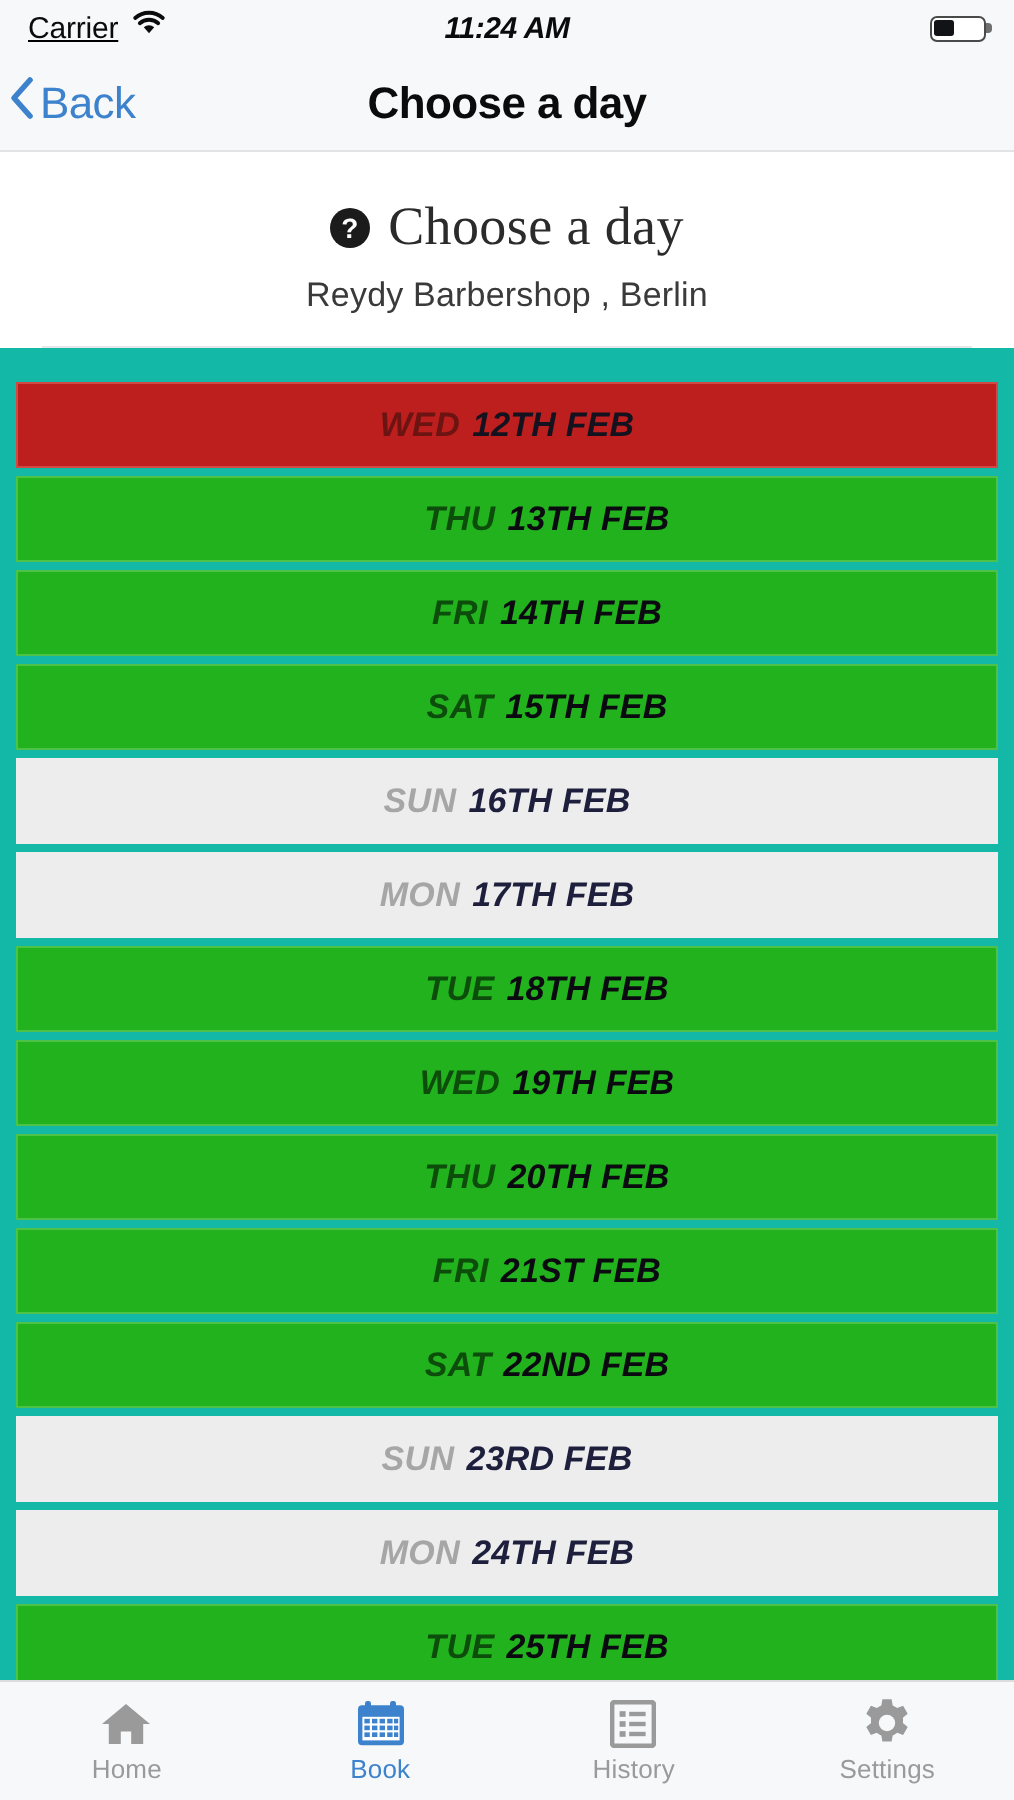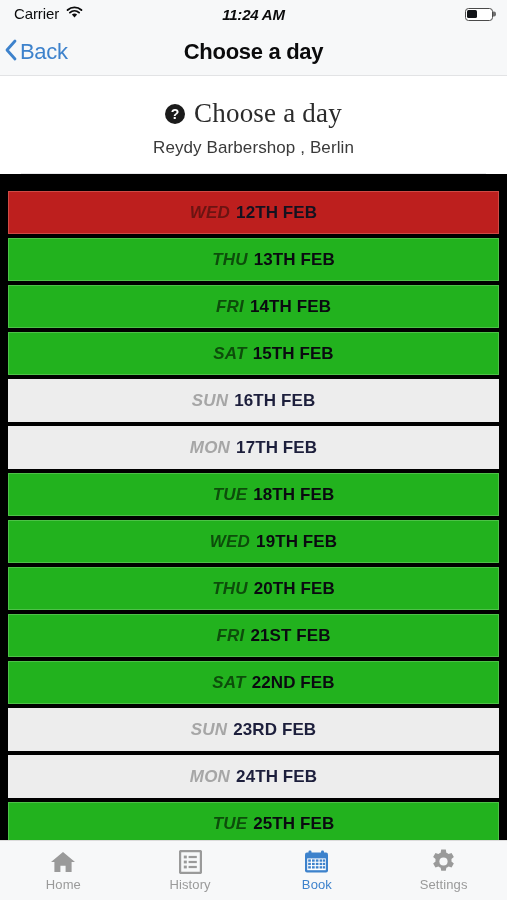--- a/index.html
+++ b/index.html
@@ -17,21 +17,21 @@
   }
 
   
   .statusbar {
     height:28px; flex:0 0 28px;
     background:#f7f8f9;
     display:flex; align-items:center;
     padding:0 14px;
     position:relative;
   }
-  .sb-left { display:flex; align-items:flex-start; gap:7px; }
+  .sb-left { display:flex; align-items:center; gap:7px;text-decoration:underline; }
   .sb-carrier {
     font-size:15px; font-weight:500; color:#0b0b0c;
     letter-spacing:-0.1px;
   }
   .wifi-icon { display:block; }
   .sb-time {
     position:absolute; left:0; right:0; top:0; bottom:0;
     display:flex; align-items:center; justify-content:center;
     font-size:15px; font-weight:700; color:#0b0b0c;
     letter-spacing:-0.2px;
@@ -115,39 +115,40 @@
     margin:15px auto 0;
     width:calc(100% - 22px); height:1px;
     background:#e8e8ea;
   }
 
   
   .day-list {
     flex:1 1 auto;
     padding:17px 8px 0;
     overflow:hidden;
-    background:#000000;
+    background:#14b8a6;
   }
   .day-row {
     height:43px;
     margin-bottom:4px;
     display:flex; align-items:center; justify-content:center;
     gap:6px;
     cursor:pointer;
     font-size:17px;
     letter-spacing:0.1px;
     border:1px solid transparent;
   }
   .day-row .dow {
     font-style:italic; font-weight:700;
     letter-spacing:0.2px;
   }
   .day-row .dnum {
     font-weight:700;
     letter-spacing:0.1px;
+    font-style:italic;
   }
 
   
   .day-row.today     { background:#bd1f1e; border-color:#cf4a45; }
   .day-row.today .dow  { color:#6b1412; }
   .day-row.today .dnum { color:#14121f; }
 
   .day-row.open      { background:#22b21e; border-color:#4dc248; }
   .day-row.open .dow   { color:#0d4d0b;margin-left:40px; }
   .day-row.open .dnum  { color:#0a0a10; }
@@ -282,36 +283,20 @@
     </div>
 
   <div class="tabbar" id="tabbar">
       <div class="tab">
         <span class="tab-icon">
           <svg width="26" height="24" viewBox="0 0 26 24">
       <path d="M13 2 L25 12 h-3.4 v10 h-6 v-6.2 h-5.2 V22 h-6 V12 H1 Z" fill="#9a9a9a"></path>
     </svg>
         </span>
         <span class="tab-label">Home</span>
-      </div>
-      <div class="tab">
-        <span class="tab-icon">
-          <svg width="23" height="24" viewBox="0 0 23 24">
-      <rect x="1" y="1" width="21" height="22" rx="1.5" fill="none" stroke="#9a9a9a" stroke-width="2.4"></rect>
-      <g fill="#9a9a9a">
-        <rect x="4.8" y="5.6" width="3" height="2.8"></rect>
-        <rect x="9.6" y="5.9" width="8.2" height="2.2"></rect>
-        <rect x="4.8" y="10.6" width="3" height="2.8"></rect>
-        <rect x="9.6" y="10.9" width="8.2" height="2.2"></rect>
-        <rect x="4.8" y="15.6" width="3" height="2.8"></rect>
-        <rect x="9.6" y="15.9" width="8.2" height="2.2"></rect>
-      </g>
-    </svg>
-        </span>
-        <span class="tab-label">History</span>
       </div>
       <div class="tab active">
         <span class="tab-icon">
           <svg width="25" height="24" viewBox="0 0 25 24">
       <rect x="4.5" y="0.5" width="3" height="4" rx="1.2" fill="#3d82cc"></rect>
       <rect x="17" y="0.5" width="3" height="4" rx="1.2" fill="#3d82cc"></rect>
       <rect x="1" y="2.6" width="23" height="20" rx="2" fill="#3d82cc"></rect>
       <rect x="3.2" y="8.4" width="18.6" height="11.8" fill="#ffffff"></rect>
       <g fill="#3d82cc">
         <rect x="4.2" y="9.4" width="2.7" height="2.3"></rect>
@@ -329,20 +314,36 @@
         <rect x="11.8" y="16.2" width="2.7" height="2.3"></rect>
               <rect x="15.6" y="16.2" width="2.7" height="2.3"></rect>
         <rect x="19" y="16.2" width="2.1" height="2.3"></rect>
       </g>
     </svg>
         </span>
         <span class="tab-label">Book</span>
       </div>
       <div class="tab">
         <span class="tab-icon">
+          <svg width="23" height="24" viewBox="0 0 23 24">
+      <rect x="1" y="1" width="21" height="22" rx="1.5" fill="none" stroke="#9a9a9a" stroke-width="2.4"></rect>
+      <g fill="#9a9a9a">
+        <rect x="4.8" y="5.6" width="3" height="2.8"></rect>
+        <rect x="9.6" y="5.9" width="8.2" height="2.2"></rect>
+        <rect x="4.8" y="10.6" width="3" height="2.8"></rect>
+        <rect x="9.6" y="10.9" width="8.2" height="2.2"></rect>
+        <rect x="4.8" y="15.6" width="3" height="2.8"></rect>
+        <rect x="9.6" y="15.9" width="8.2" height="2.2"></rect>
+      </g>
+    </svg>
+        </span>
+        <span class="tab-label">History</span>
+      </div>
+      <div class="tab">
+        <span class="tab-icon">
           <svg width="25" height="25" viewBox="0 0 25 25">
       <path fill="#9a9a9a" d="M10.2 0.6h4.6l.55 3.1a8.6 8.6 0 0 1 2.25 1.3l2.95-1.1 2.3 4-2.4 2a8.8 8.8 0 0 1 0 2.6l2.4 2-2.3 4-2.95-1.1a8.6 8.6 0 0 1-2.25 1.3l-.55 3.1h-4.6l-.55-3.1a8.6 8.6 0 0 1-2.25-1.3l-2.95 1.1-2.3-4 2.4-2a8.8 8.8 0 0 1 0-2.6l-2.4-2 2.3-4 2.95 1.1a8.6 8.6 0 0 1 2.25-1.3Z"></path>
       <circle cx="12.5" cy="12.5" r="4.1" fill="#f7f8f9"></circle>
     </svg>
         </span>
         <span class="tab-label">Settings</span>
       </div>
     </div>
 
 </div>

